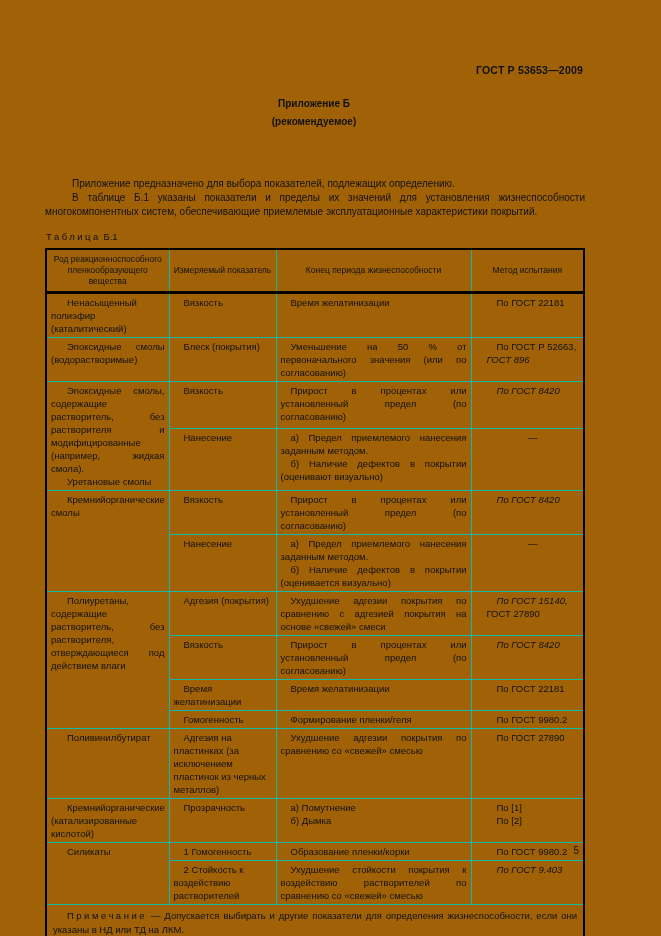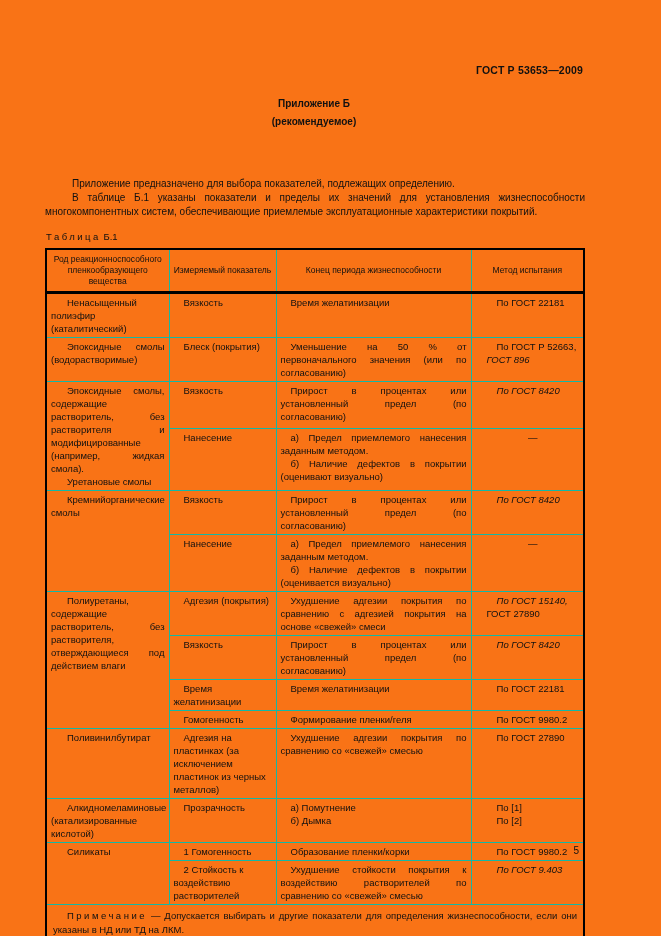--- a/index.html
+++ b/index.html
@@ -1,17 +1,17 @@
 <!DOCTYPE html>
 <html><head>
 <meta charset="utf-8">
 <style>
   html,body{margin:0;padding:0;background:#e8e8e8;}
   .page{
-    position:relative;width:661px;height:936px;background:#f97316;
+    position:relative;width:661px;height:936px;background:#a16207;
     font-family:"Liberation Sans",sans-serif;color:#111;margin:0 auto;
     overflow:hidden;
   }
   .gost-header{position:absolute;top:64px;right:78px;font-size:10.5px;font-weight:bold;letter-spacing:.2px;}
   .annex{position:absolute;top:95px;left:45px;right:78px;text-align:center;font-weight:bold;font-size:10px;line-height:18px;}
   .doc-title{position:absolute;top:148px;left:45px;right:78px;text-align:center;font-weight:bold;font-size:11.5px;margin:0;}
   .intro{position:absolute;top:177px;left:45px;width:540px;font-size:10px;line-height:14px;text-align:justify;}
   .intro p{margin:0;text-indent:27px;}
   .table-label{position:absolute;top:231px;left:46px;font-size:9.5px;}
   .ls{letter-spacing:2.5px;}
@@ -225,21 +225,21 @@
         <td class="c3">
             <div class="p">Ухудшение адгезии покрытия по сравнению со «свежей» смесью</div>
           </td>
         <td class="c4">
             <div class="p">По ГОСТ 27890</div>
           </td>
       </tr>
 
       <tr style="height:39px;">
         <td class="c1">
-            <div class="p">Алкидномеламиновые (катализированные кислотой)</div>
+            <div class="p">Кремнийорганические (катализированные кислотой)</div>
           </td>
         <td class="c2">
             <div class="p">Прозрачность</div>
           </td>
         <td class="c3">
           <div class="p">а) Помутнение</div>
           <div class="p">б) Дымка</div>
         </td>
         <td class="c4">
           <div class="p">По [1]</div>

